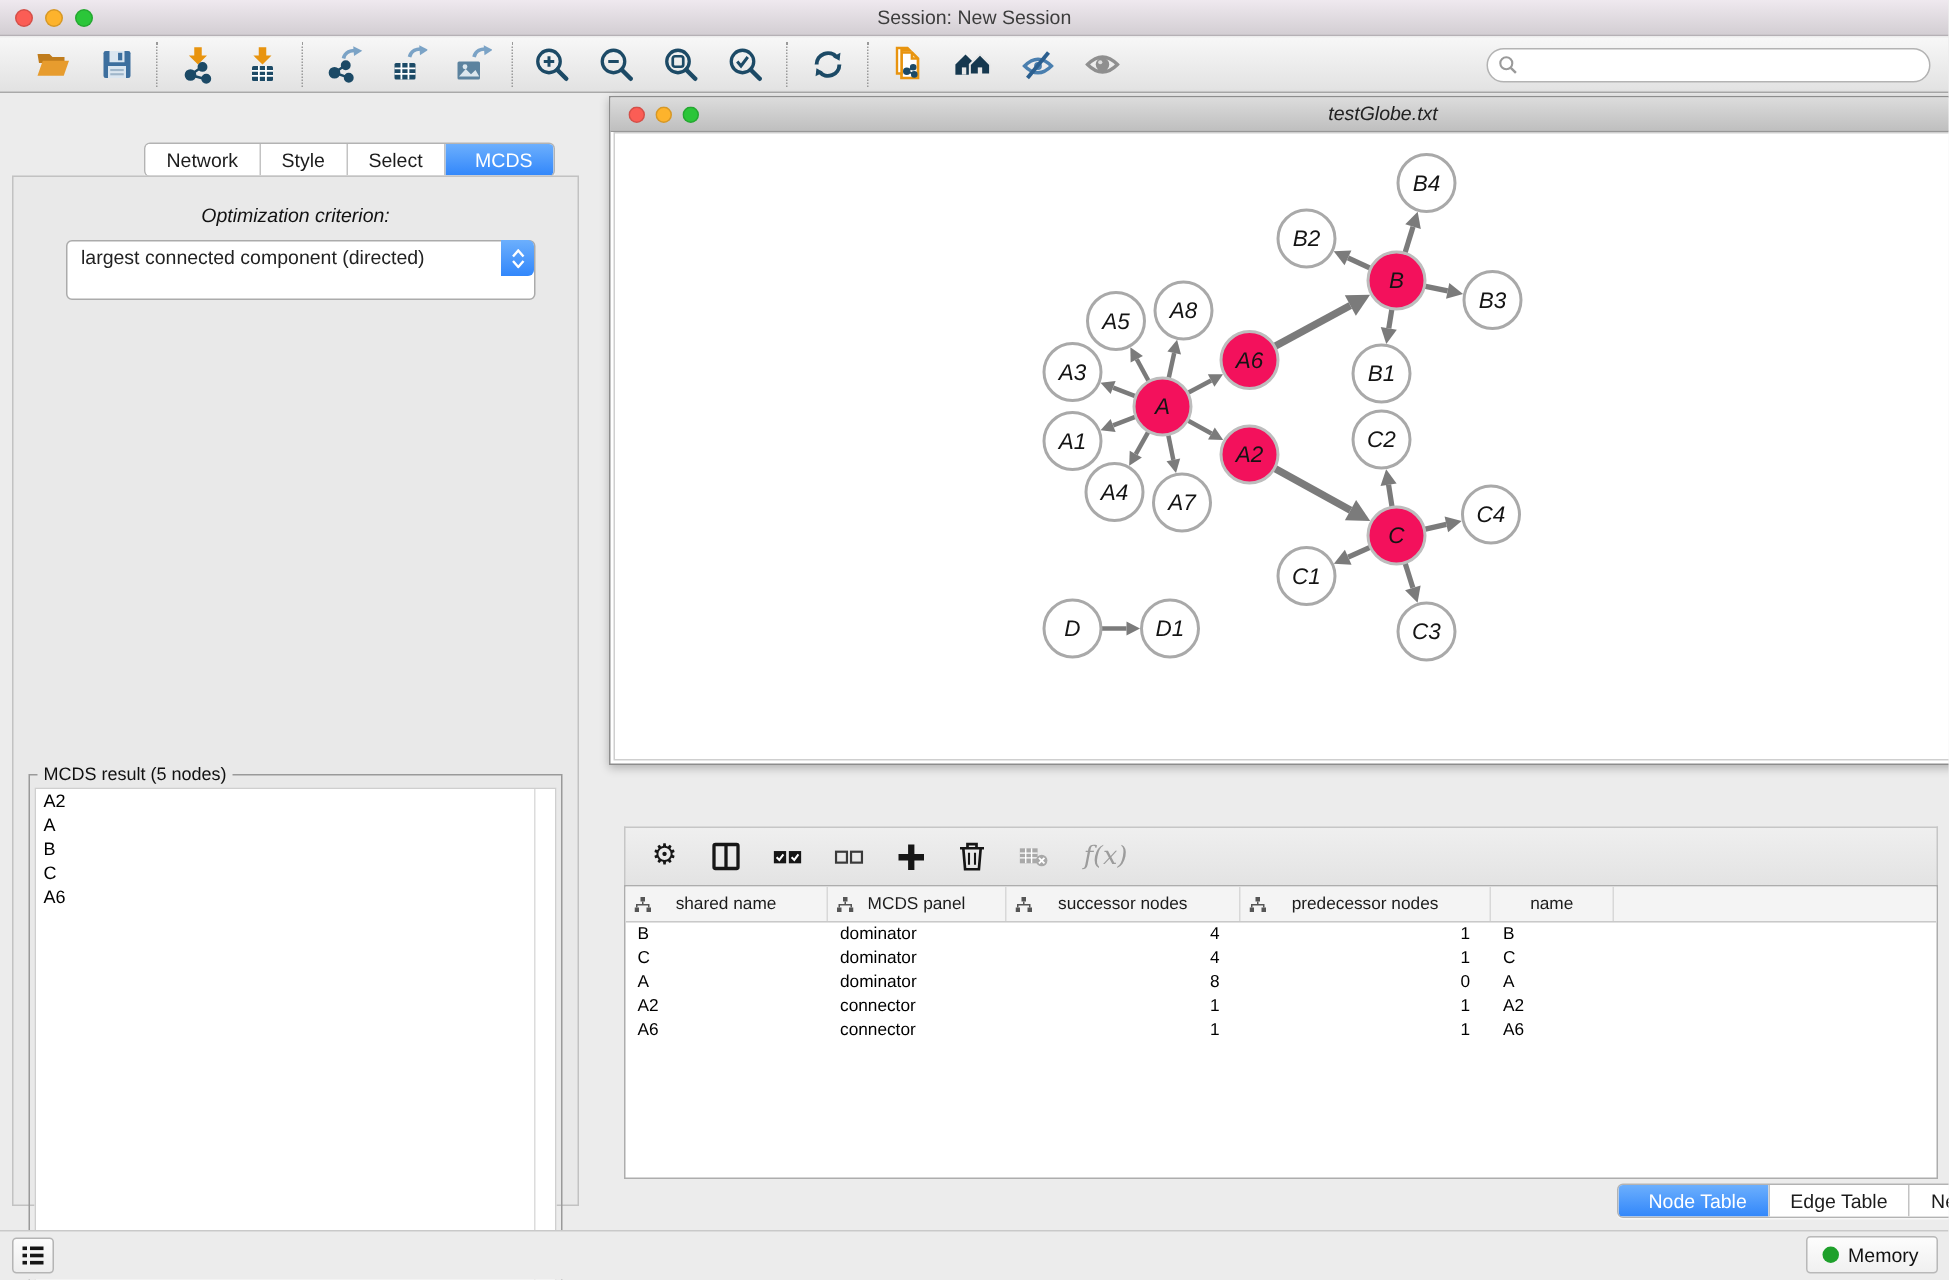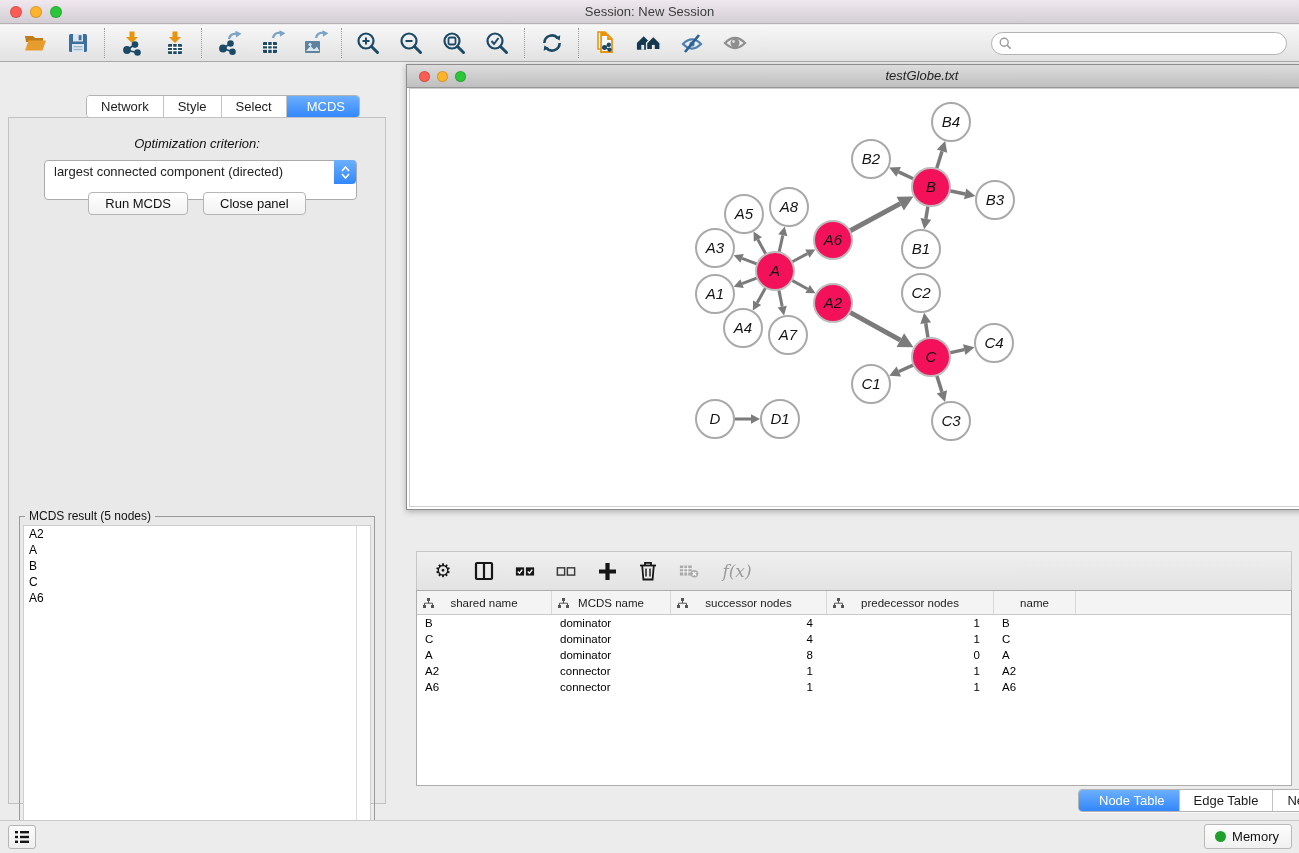--- a/index.html
+++ b/index.html
@@ -30,21 +30,21 @@
   .cp { position:absolute; left:0; top:62px; width:396px; height:758px; }
   .panel-head { position:relative; height:28px; }
   .panel-head .ph-title { position:absolute; left:10px; top:7px; font-size:13px; color:#1c1c1c; }
   .winbtns { position:absolute; right:10px; top:8px; display:flex; gap:10px; align-items:center; }
   .segbar { position:absolute; display:flex; height:23px; border-radius:4px; overflow:hidden;
     border:1px solid #b3b3b3; background:#fff; box-shadow:0 1px 0 rgba(255,255,255,.6); }
   .seg { padding:0 14px; font-size:13px; line-height:21px; color:#1c1c1c; background:#fff;
     border-left:1px solid #c3c3c3; cursor:default; white-space:nowrap; }
   .seg:first-child { border-left:none; }
   .seg.sel { background:linear-gradient(#6caffd,#3287fb); color:#fff;padding-left:20px; }
-  .cp-tabs { left:86px; top:33px;justify-content:center; }
+  .cp-tabs { left:96px; top:33px;justify-content:center; }
   .cp-body { position:absolute; left:8px; top:55px; width:378px; height:687px;
     background:#e9e9e9; border:1px solid #c2c2c2; }
   .opt-label { text-align:center; margin-top:18px; font-size:13px; color:#111;font-style:italic; }
   .dropdown { position:absolute; left:35px; top:42px; width:313px; height:40px; background:#fff;
     border:1px solid #ababab; border-radius:4px; font-size:13px; line-height:22px; padding-left:9px; }
   .dd-step { position:absolute; right:0; top:-1px; width:22px; height:24px; border-radius:0 4px 4px 0;
     background:linear-gradient(#6caffd,#3287fb); display:flex; flex-direction:column;
     align-items:center; justify-content:center; gap:1px; }
   .dd-step svg{display:block;}
   .cp-buttons { position:absolute; left:0; top:74px; width:100%; display:flex; justify-content:center; gap:15px; }
@@ -300,24 +300,20 @@
       <span>largest connected component (directed)</span>
       <span class="dd-step">
         <svg width="9" height="6" viewBox="0 0 9 6">
             <path d="M1 5l3.5-4L8 5" fill="none" stroke="#fff" stroke-width="1.6"></path>
           </svg>
         <svg width="9" height="6" viewBox="0 0 9 6">
             <path d="M1 1l3.5 4L8 1" fill="none" stroke="#fff" stroke-width="1.6"></path>
           </svg>
       </span>
     </div>
-    <div class="cp-buttons">
-      <button class="mbtn">Run MCDS</button>
-      <button class="mbtn">Close panel</button>
-    </div>
     <div class="fieldset">
       <span class="fs-legend">MCDS result (5 nodes)</span>
       <div class="fs-list" id="mcds-list">
         <div class="fs-track"></div>
       <div class="fs-item">A2</div>
           <div class="fs-item">A</div>
           <div class="fs-item">B</div>
           <div class="fs-item">C</div>
           <div class="fs-item">A6</div>
         </div>
@@ -528,21 +524,21 @@
         </div>
         <div class="th" style="width: 119px;">
           <svg class="hicon" width="11" height="11" viewBox="0 0 11 11">
             <g fill="#555">
               <rect x="4" y="0" width="3" height="3"></rect>
               <rect x="0" y="7" width="3" height="3"></rect>
               <rect x="8" y="7" width="3" height="3"></rect>
             </g>
             <path d="M5.5 3v2.2M1.5 7V5.2h8V7" fill="none" stroke="#555" stroke-width="1"></path>
           </svg>
-          <span>MCDS name</span>
+          <span>MCDS panel</span>
         </div>
         <div class="th" style="width: 156px;">
           <svg class="hicon" width="11" height="11" viewBox="0 0 11 11">
             <g fill="#555">
               <rect x="4" y="0" width="3" height="3"></rect>
               <rect x="0" y="7" width="3" height="3"></rect>
               <rect x="8" y="7" width="3" height="3"></rect>
             </g>
             <path d="M5.5 3v2.2M1.5 7V5.2h8V7" fill="none" stroke="#555" stroke-width="1"></path>
           </svg>

